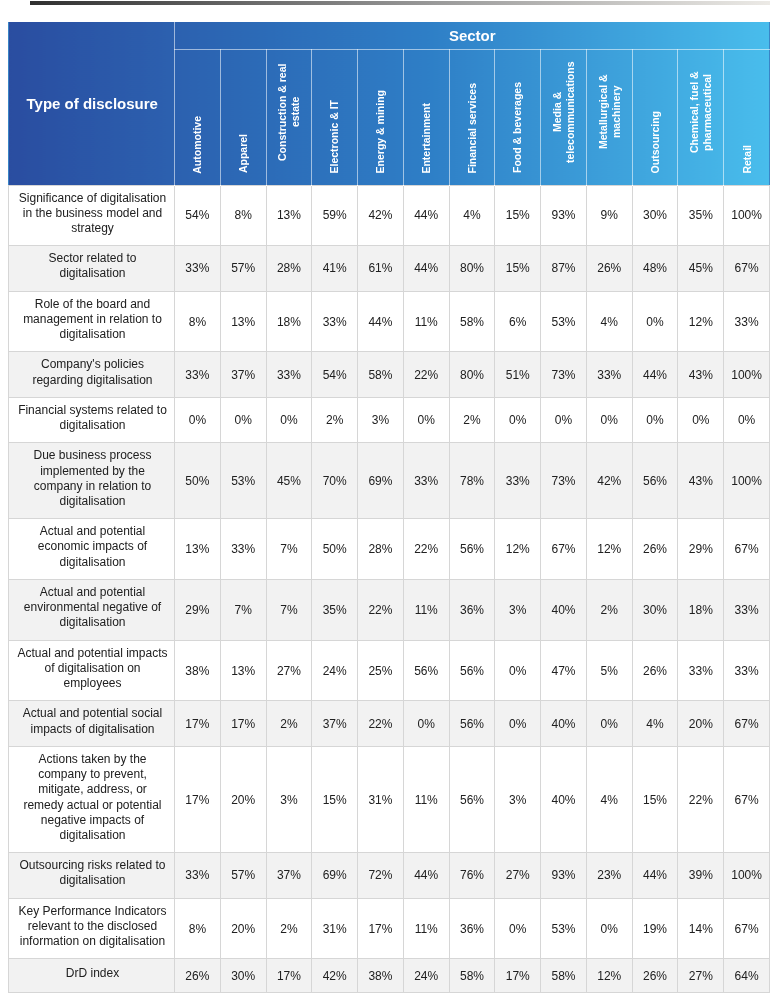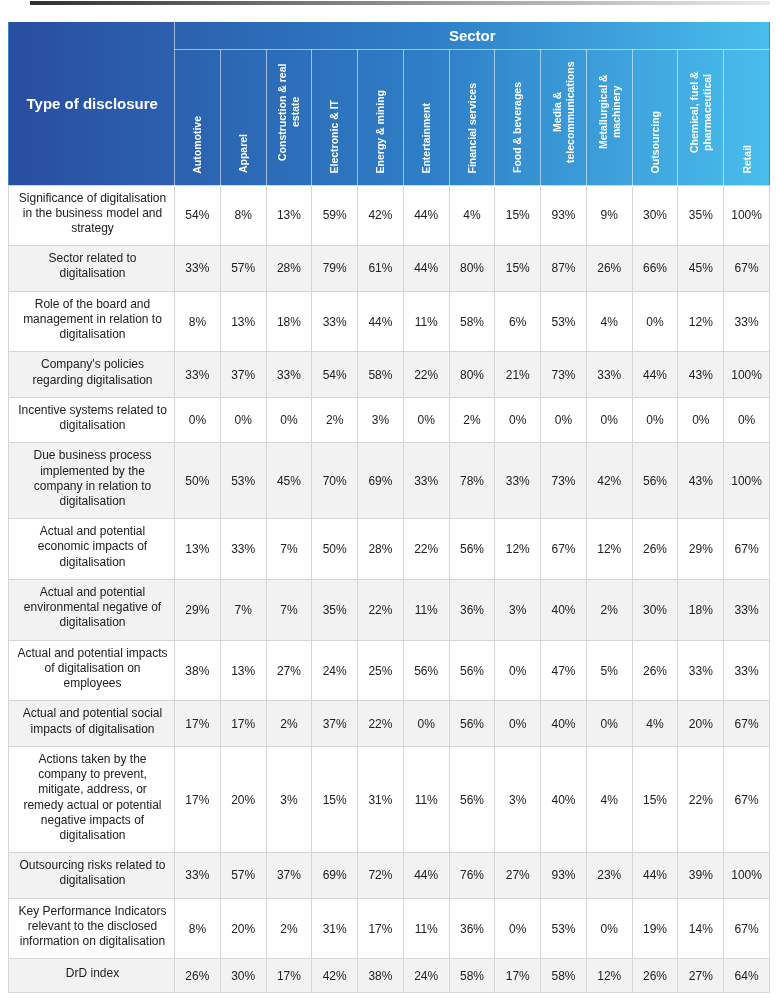--- a/index.html
+++ b/index.html
@@ -137,28 +137,28 @@
           <td class="val">9%</td>
           <td class="val">30%</td>
           <td class="val">35%</td>
           <td class="val">100%</td>
         </tr>
         <tr>
           <td class="label">Sector related to digitalisation</td>
           <td class="val">33%</td>
           <td class="val">57%</td>
           <td class="val">28%</td>
-          <td class="val">79%</td>
+          <td class="val">41%</td>
           <td class="val">61%</td>
           <td class="val">44%</td>
           <td class="val">80%</td>
           <td class="val">15%</td>
           <td class="val">87%</td>
           <td class="val">26%</td>
-          <td class="val">66%</td>
+          <td class="val">48%</td>
           <td class="val">45%</td>
           <td class="val">67%</td>
         </tr>
         <tr>
           <td class="label">Role of the board and management in relation to digitalisation</td>
           <td class="val">8%</td>
           <td class="val">13%</td>
           <td class="val">18%</td>
           <td class="val">33%</td>
           <td class="val">44%</td>
@@ -173,29 +173,29 @@
         </tr>
         <tr>
           <td class="label">Company's policies regarding digitalisation</td>
           <td class="val">33%</td>
           <td class="val">37%</td>
           <td class="val">33%</td>
           <td class="val">54%</td>
           <td class="val">58%</td>
           <td class="val">22%</td>
           <td class="val">80%</td>
-          <td class="val">21%</td>
+          <td class="val">51%</td>
           <td class="val">73%</td>
           <td class="val">33%</td>
           <td class="val">44%</td>
           <td class="val">43%</td>
           <td class="val">100%</td>
         </tr>
         <tr>
-          <td class="label">Incentive systems related to digitalisation</td>
+          <td class="label">Financial systems related to digitalisation</td>
           <td class="val">0%</td>
           <td class="val">0%</td>
           <td class="val">0%</td>
           <td class="val">2%</td>
           <td class="val">3%</td>
           <td class="val">0%</td>
           <td class="val">2%</td>
           <td class="val">0%</td>
           <td class="val">0%</td>
           <td class="val">0%</td>

